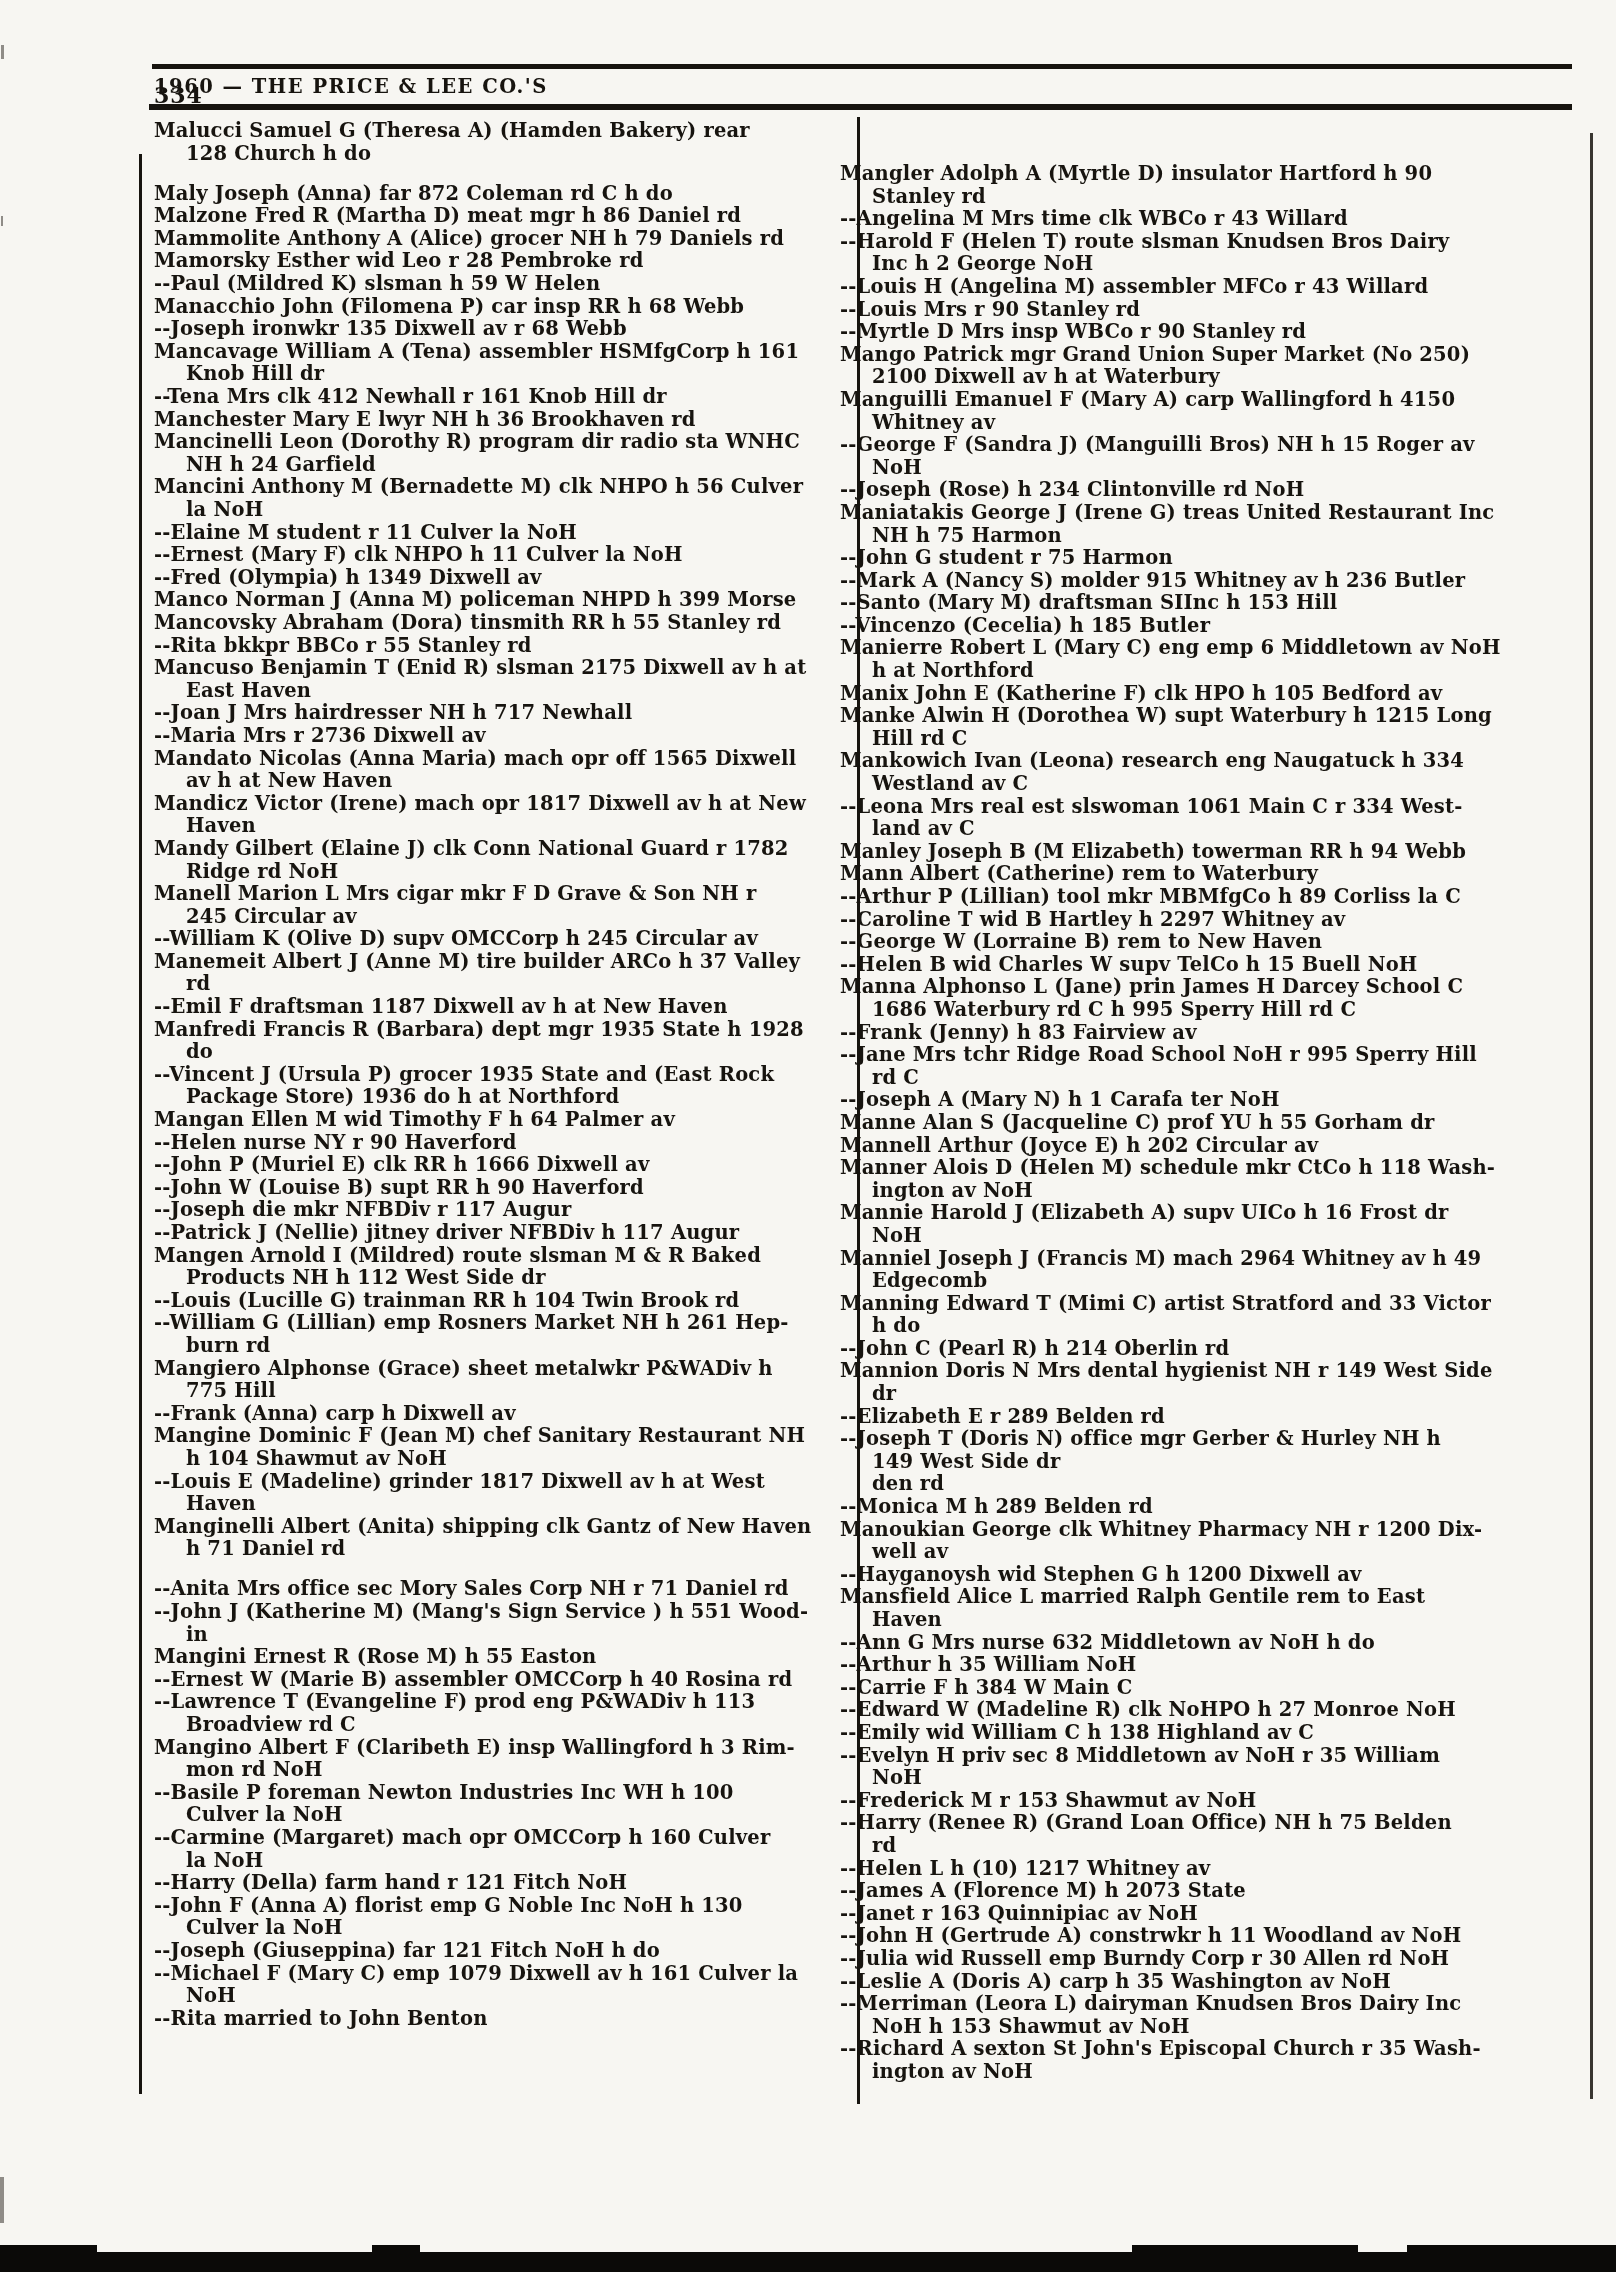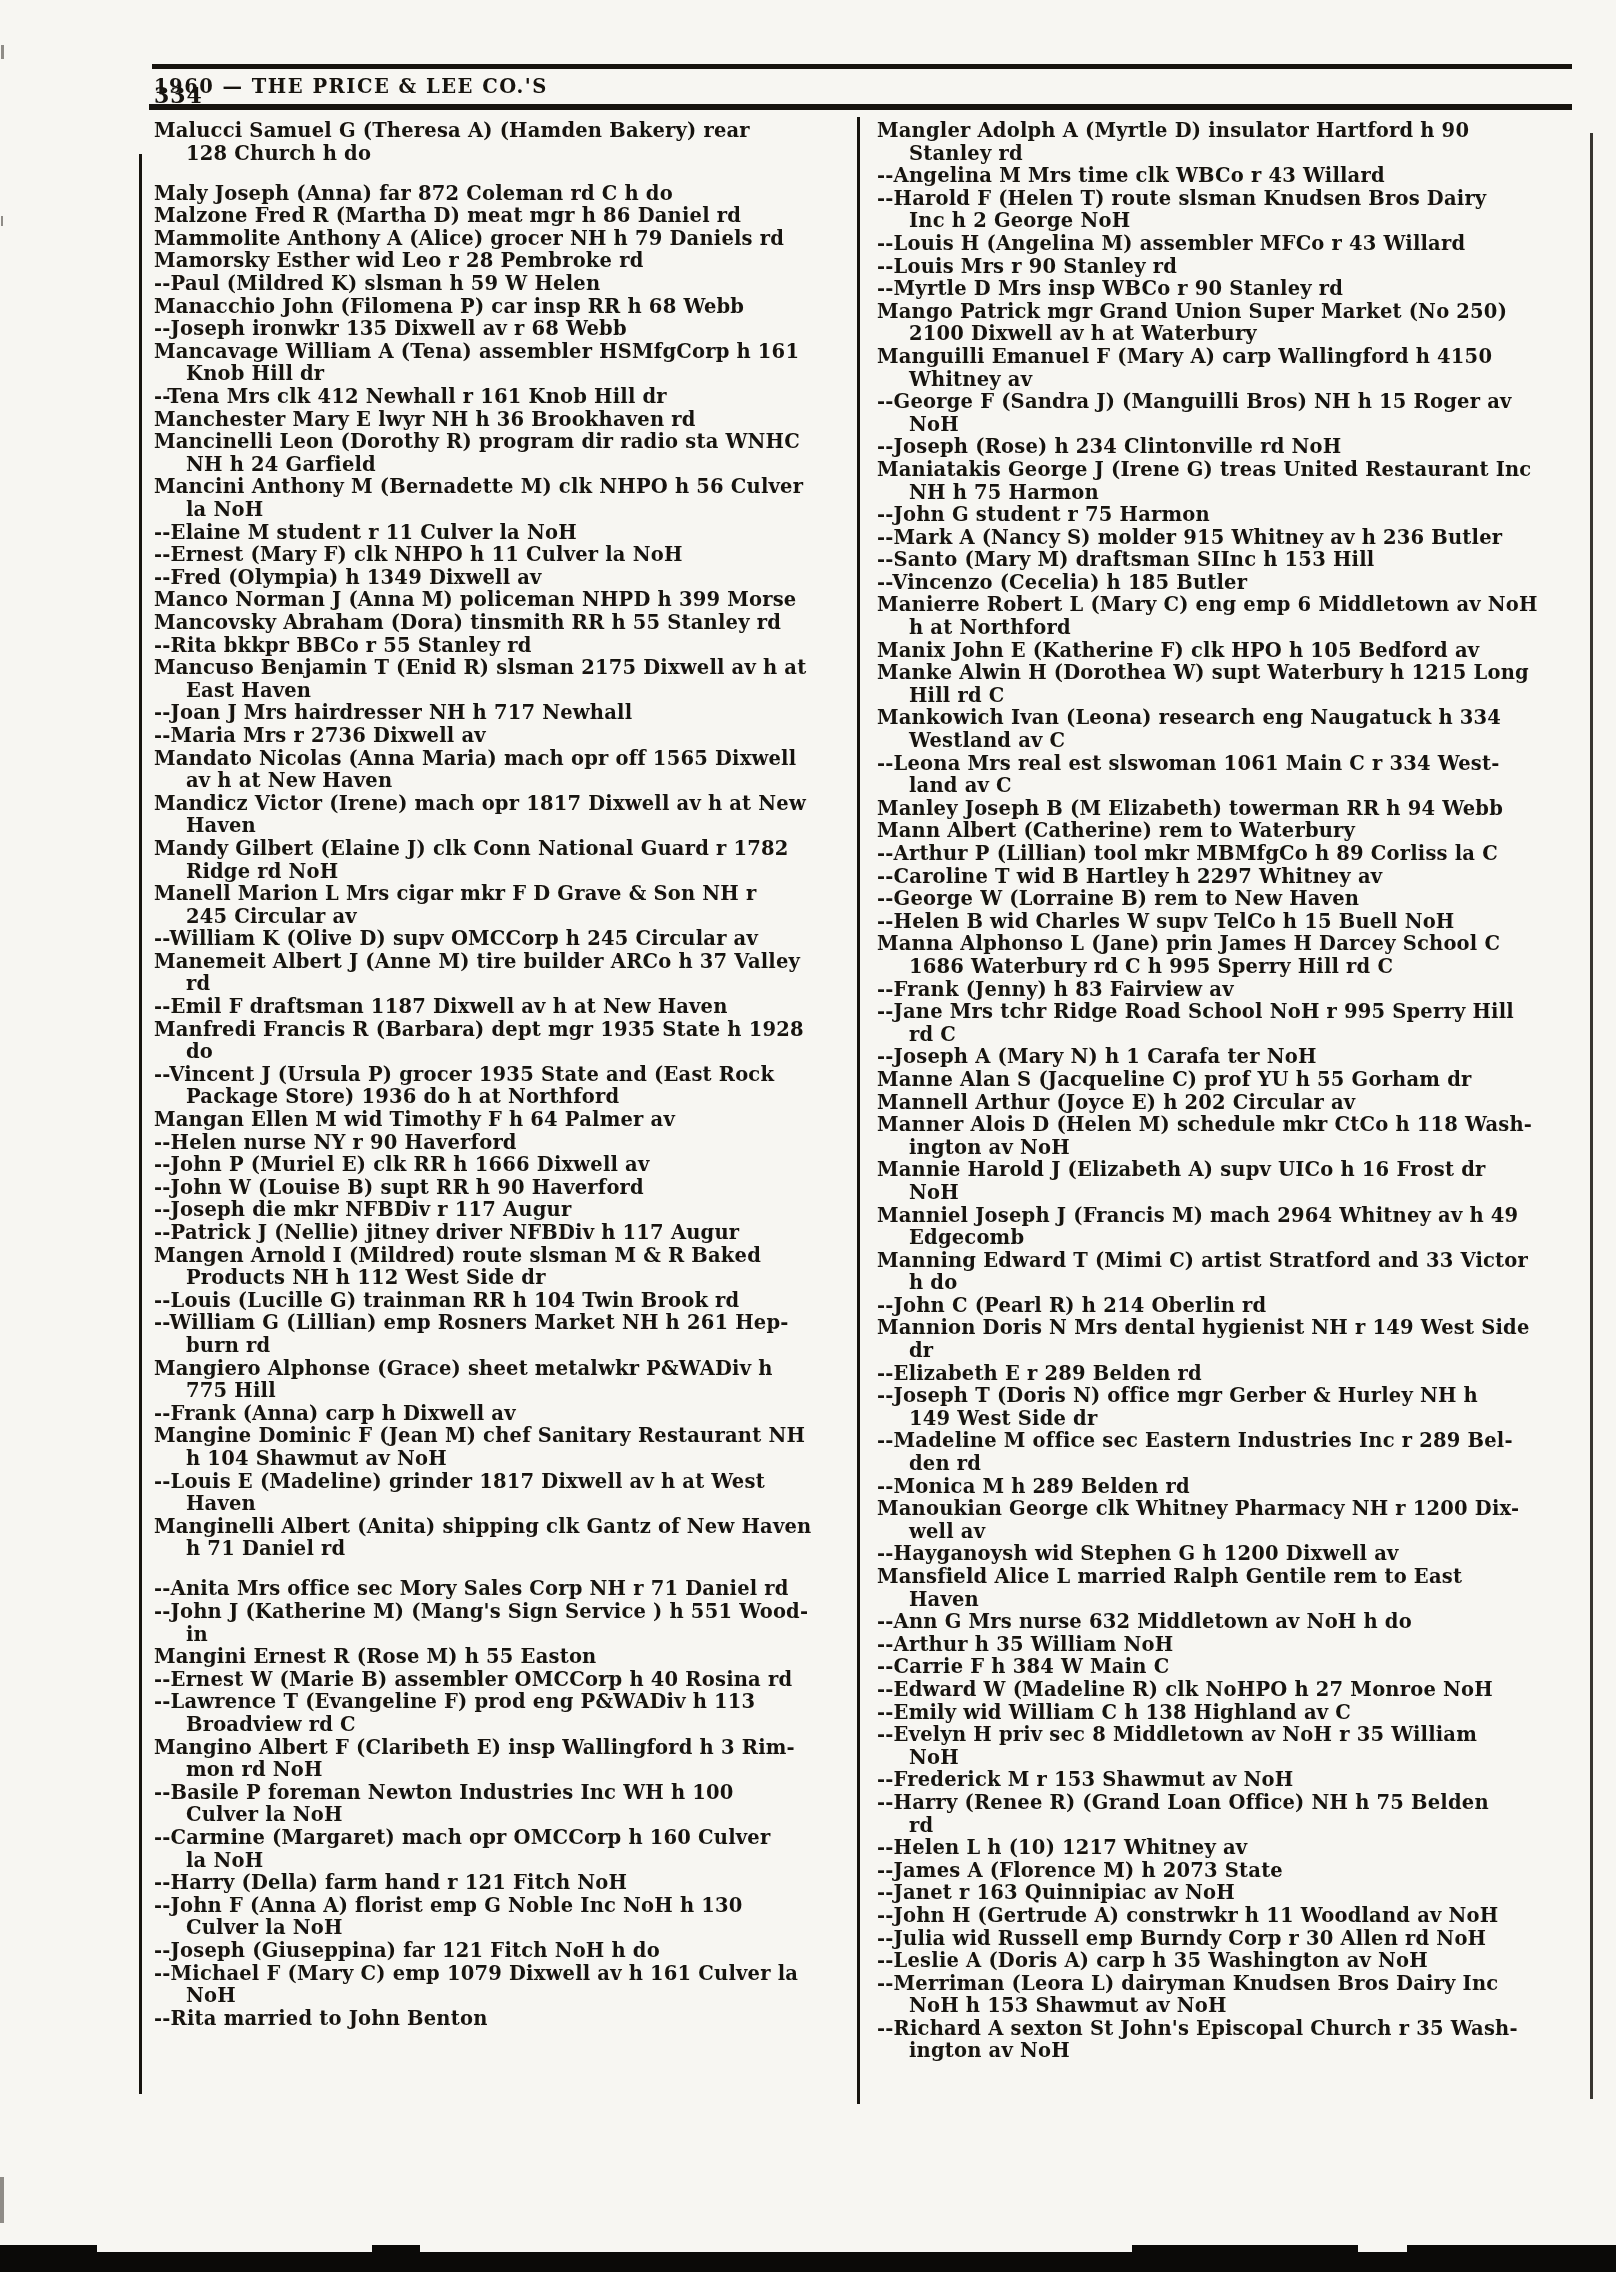--- a/index.html
+++ b/index.html
@@ -61,21 +61,21 @@
     font-size: 19.5px;
     font-weight: bold;
     letter-spacing: 1.5px;
     white-space: nowrap;
   }
   .col {
     position: absolute;
     top: 120px;
   }
   #col-left  { left: 154px;  width: 699px; }
-  #col-right { left: 877px; width: 719px; }
+  #col-right { left: 840px; width: 719px; margin-top: 43px; }
   .entry { margin: 0; }
   .entry.gap { margin-top: 17.5px; }
   .line {
     white-space: nowrap;
     height: 22.6px;
     line-height: 22.6px;
     font-size: 19.5px;
     font-weight: bold;
     letter-spacing: 0.2px;
   }
@@ -428,21 +428,20 @@
         <div class="line cont">dr</div>
       </div>
       <div class="entry">
         <div class="line">--Elizabeth E r 289 Belden rd</div>
       </div>
       <div class="entry">
         <div class="line">--Joseph T (Doris N) office mgr Gerber &amp; Hurley NH h</div>
         <div class="line cont">149 West Side dr</div>
       </div>
       <div class="entry">
-        <div class="line">--Madeline M office sec Eastern Industries Inc r 289 Bel-</div>
         <div class="line cont">den rd</div>
       </div>
       <div class="entry">
         <div class="line">--Monica M h 289 Belden rd</div>
       </div>
       <div class="entry">
         <div class="line">Manoukian George clk Whitney Pharmacy NH r 1200 Dix-</div>
         <div class="line cont">well av</div>
       </div>
       <div class="entry">

